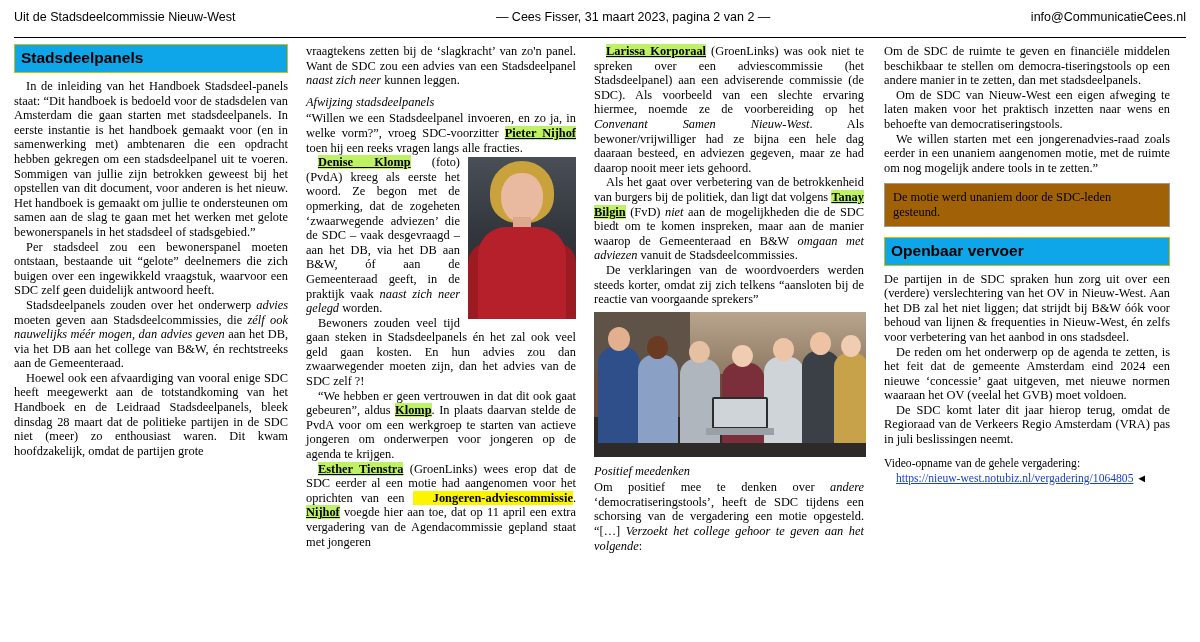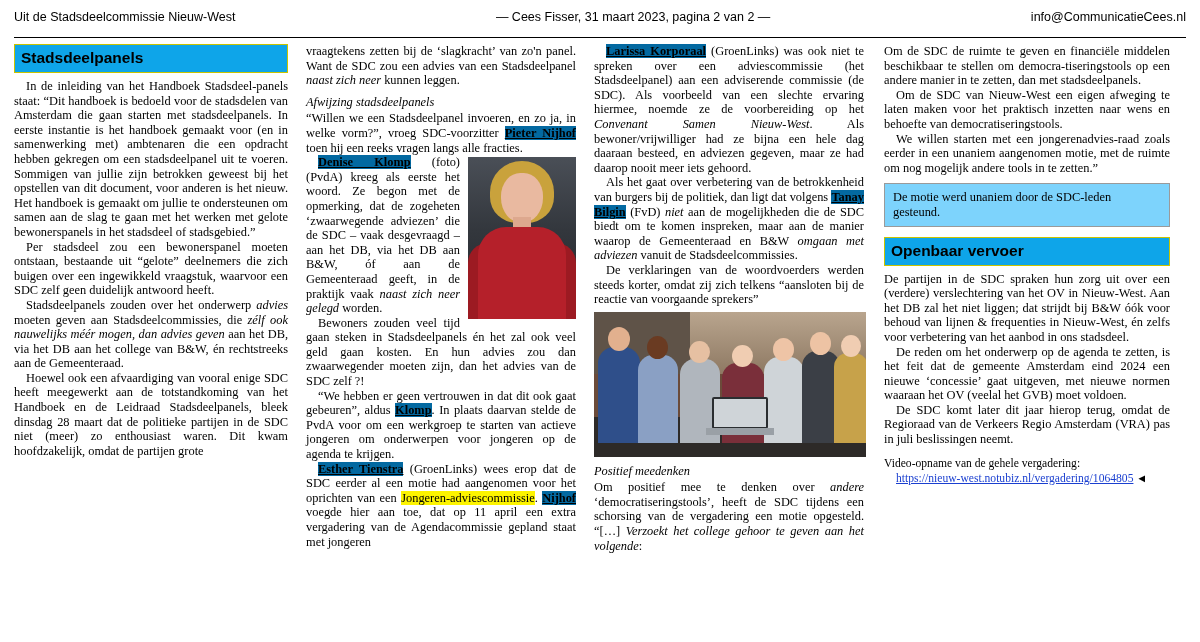--- a/index.html
+++ b/index.html
@@ -24,22 +24,22 @@
   p{margin:0 0 0 0;font-size:12.4px;line-height:14.6px;text-indent:12px;text-align:justify;
     font-family:"Liberation Serif",serif;}
   p.noind{text-indent:0;}
 
   
   .hl{background:#0ea5e9;display:block;font-family:"Liberation Sans",sans-serif;
       font-weight:bold;font-size:15.5px;padding:4px 6px 5px 6px;border:1px solid #c9c400;
       margin-bottom:6px;}
 
   .kicker{font-style:italic;font-size:12.4px;line-height:14.6px;margin:7px 0 2px 0;}
-  .nm{background:#fdf400;font-weight:normal;}
-  .nm-u{background:#0369a1;font-weight:bold;text-decoration:underline;}
+  .nm{background:#fdf400;font-weight:bold;padding-left:20px;}
+  .nm-u{background:#bef264;font-weight:bold;text-decoration:underline;}
   .it{font-style:italic;}
 
   
   .portrait{float:right;width:108px;height:162px;margin:2px 0 3px 8px;
             position:relative;overflow:hidden;background:#2b2f36;}
   .portrait .bg{position:absolute;inset:0;background:
       linear-gradient(180deg,#4a4f57 0%,#33373d 45%,#23262b 100%);}
   .portrait .hair{position:absolute;left:22px;top:4px;width:64px;height:62px;border-radius:50% 50% 42% 42%;
       background:#c9a23c;}
   .portrait .face{position:absolute;left:33px;top:16px;width:42px;height:50px;border-radius:46% 46% 50% 50%;
@@ -70,21 +70,21 @@
   .p4{left:128px;width:42px;height:80px;background:#7a2f3a;border-radius:15px 15px 0 0;}
   .p4:before{content:"";position:absolute;left:10px;top:-18px;width:21px;height:22px;border-radius:50%;background:#f0cdb2;}
   .p5{left:170px;width:40px;height:86px;background:#cfd4d8;border-radius:15px 15px 0 0;}
   .p5:before{content:"";position:absolute;left:9px;top:-19px;width:21px;height:23px;border-radius:50%;background:#eec4a6;}
   .p6{left:208px;width:38px;height:92px;background:#3b3f46;border-radius:15px 15px 0 0;}
   .p6:before{content:"";position:absolute;left:8px;top:-19px;width:21px;height:23px;border-radius:50%;background:#edc3a4;}
   .p7{left:240px;width:34px;height:90px;background:#c7a24a;border-radius:14px 14px 0 0;}
   .p7:before{content:"";position:absolute;left:7px;top:-18px;width:20px;height:22px;border-radius:50%;background:#f0cdb2;}
 
   
-  .greybox{background:#7dd3fc;border:1px solid #9a9a9a;padding:6px 8px;margin:8px 0 10px 0;
+  .greybox{background:#a16207;border:1px solid #9a9a9a;padding:6px 8px;margin:8px 0 10px 0;
            font-size:12.4px;line-height:14.6px;}
 
   
   .footnote{margin-top:10px;font-size:11.6px;line-height:14px;}
   .link{color:#1a3fd0;text-decoration:underline;padding-left:12px;}
   .tri{color:#000;font-size:11px;}
 </style>
 </head>
 <body>
 

